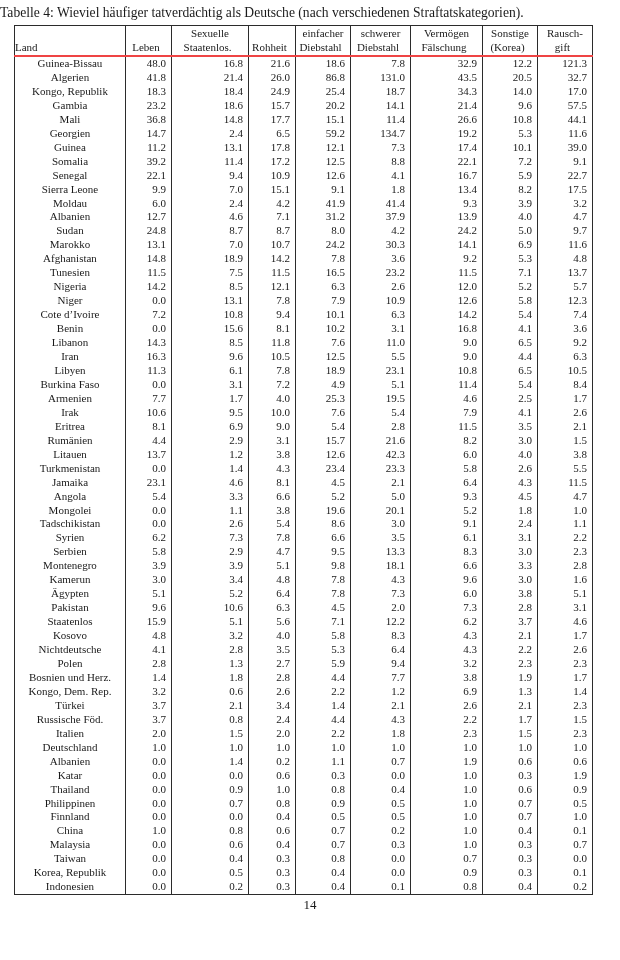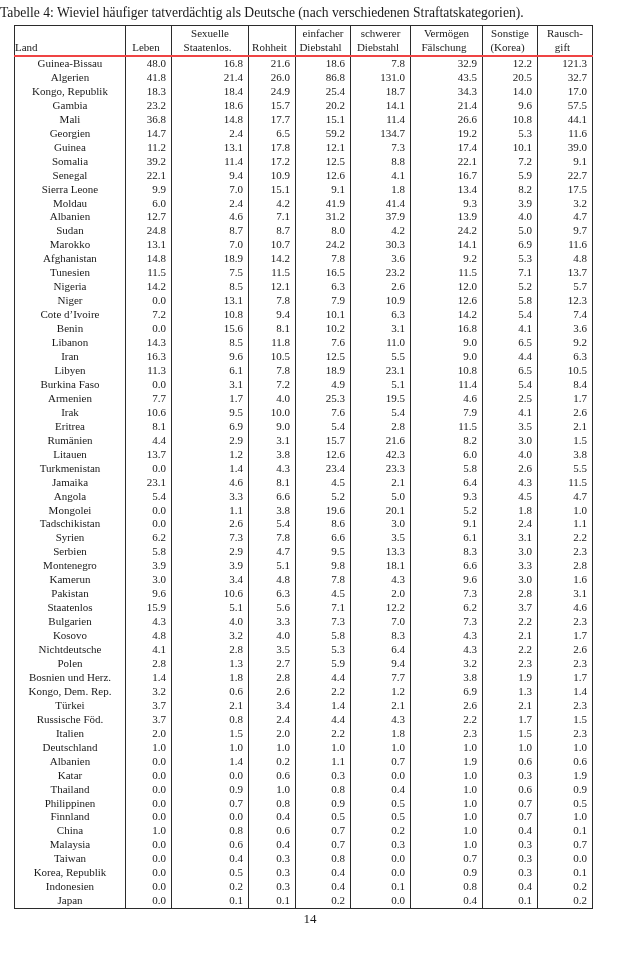--- a/index.html
+++ b/index.html
@@ -527,20 +527,31 @@
           <td class="num">3.0</td>
           <td class="num">3.4</td>
           <td class="num">4.8</td>
           <td class="num">7.8</td>
           <td class="num">4.3</td>
           <td class="num">9.6</td>
           <td class="num">3.0</td>
           <td class="num">1.6</td>
         </tr>
         <tr>
+          <td class="land">Ägypten</td>
+          <td class="num">5.1</td>
+          <td class="num">5.2</td>
+          <td class="num">6.4</td>
+          <td class="num">7.8</td>
+          <td class="num">7.3</td>
+          <td class="num">6.0</td>
+          <td class="num">3.8</td>
+          <td class="num">5.1</td>
+        </tr>
+        <tr>
           <td class="land">Pakistan</td>
           <td class="num">9.6</td>
           <td class="num">10.6</td>
           <td class="num">6.3</td>
           <td class="num">4.5</td>
           <td class="num">2.0</td>
           <td class="num">7.3</td>
           <td class="num">2.8</td>
           <td class="num">3.1</td>
         </tr>
@@ -549,31 +560,20 @@
           <td class="num">15.9</td>
           <td class="num">5.1</td>
           <td class="num">5.6</td>
           <td class="num">7.1</td>
           <td class="num">12.2</td>
           <td class="num">6.2</td>
           <td class="num">3.7</td>
           <td class="num">4.6</td>
         </tr>
         <tr>
-          <td class="land">Bulgarien</td>
-          <td class="num">4.3</td>
-          <td class="num">4.0</td>
-          <td class="num">3.3</td>
-          <td class="num">7.3</td>
-          <td class="num">7.0</td>
-          <td class="num">7.3</td>
-          <td class="num">2.2</td>
-          <td class="num">2.3</td>
-        </tr>
-        <tr>
           <td class="land">Kosovo</td>
           <td class="num">4.8</td>
           <td class="num">3.2</td>
           <td class="num">4.0</td>
           <td class="num">5.8</td>
           <td class="num">8.3</td>
           <td class="num">4.3</td>
           <td class="num">2.1</td>
           <td class="num">1.7</td>
         </tr>
@@ -768,29 +768,18 @@
           <td class="land">Indonesien</td>
           <td class="num">0.0</td>
           <td class="num">0.2</td>
           <td class="num">0.3</td>
           <td class="num">0.4</td>
           <td class="num">0.1</td>
           <td class="num">0.8</td>
           <td class="num">0.4</td>
           <td class="num">0.2</td>
         </tr>
-        <tr>
-          <td class="land">Japan</td>
-          <td class="num">0.0</td>
-          <td class="num">0.1</td>
-          <td class="num">0.1</td>
-          <td class="num">0.2</td>
-          <td class="num">0.0</td>
-          <td class="num">0.4</td>
-          <td class="num">0.1</td>
-          <td class="num">0.2</td>
-        </tr>
       </tbody>
   </table>
 
   <div class="pageno">14</div>
 
 </div>
 
 </body></html>

